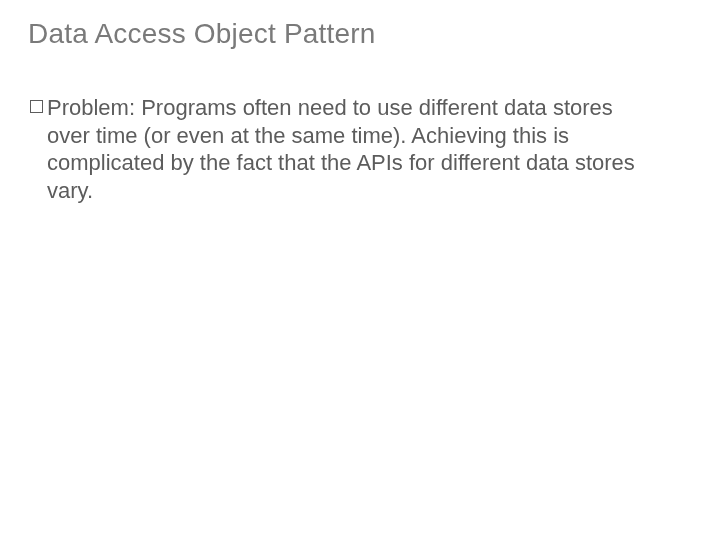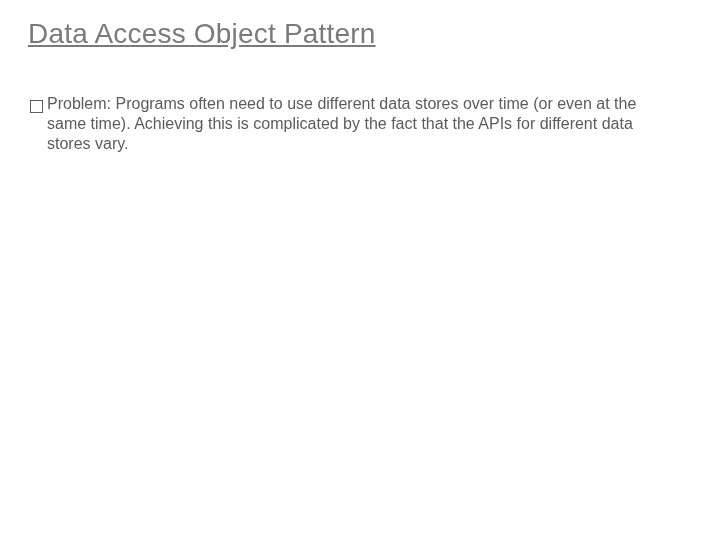--- a/index.html
+++ b/index.html
@@ -11,24 +11,23 @@
       color: #595959;
       padding: 18px 28px;
       overflow: hidden;
     }
     .title {
       font-size: 28px;
       font-weight: 400;
       color: #7a7a7a;
       margin-bottom: 44px;
       letter-spacing: 0.2px;
-      text-decoration: underline;
     }
     .body-text {
-      font-size: 16px;
+      font-size: 22px;
       line-height: 1.25;
       color: #5c5c5c;
       padding-left: 2px;
       padding-right: 40px;
     }
     .bullet-row {
       display: flex;
       align-items: flex-start;
     }
     .bullet-box {

